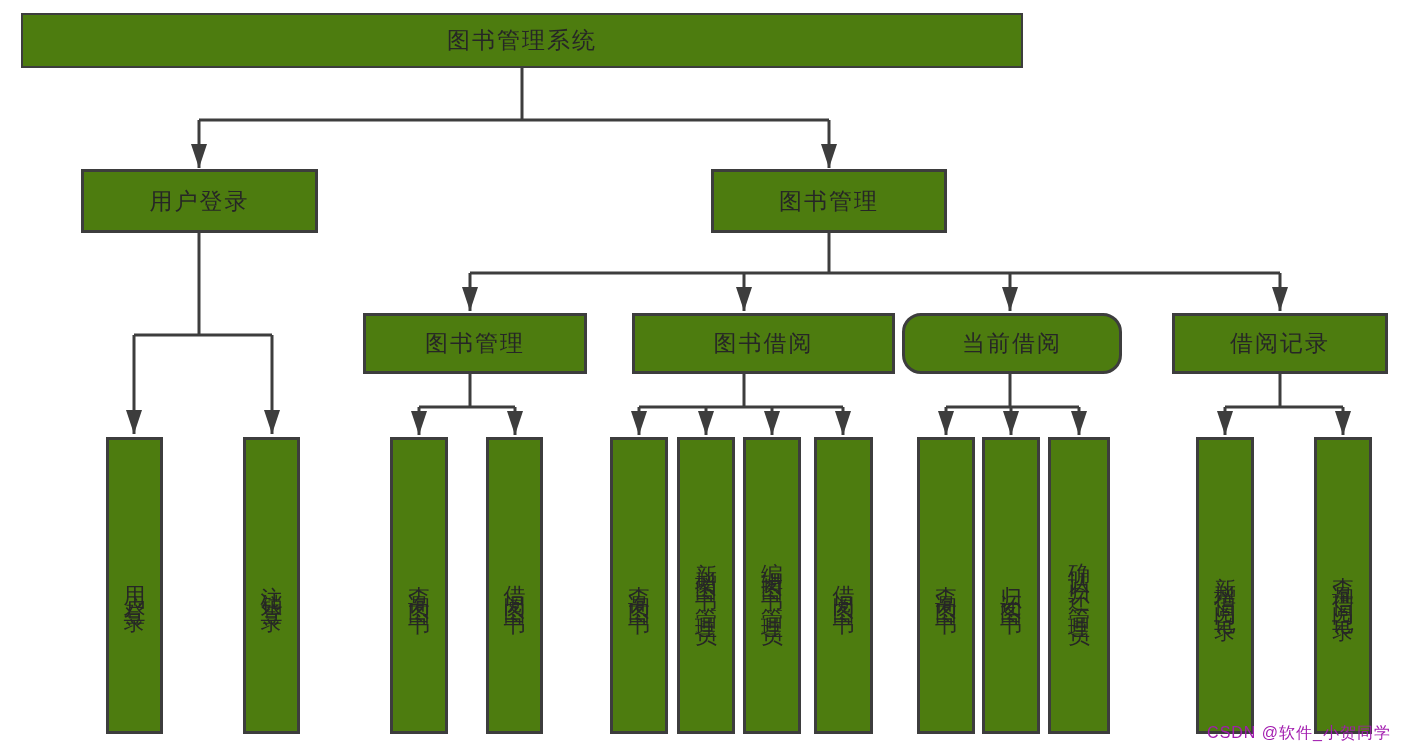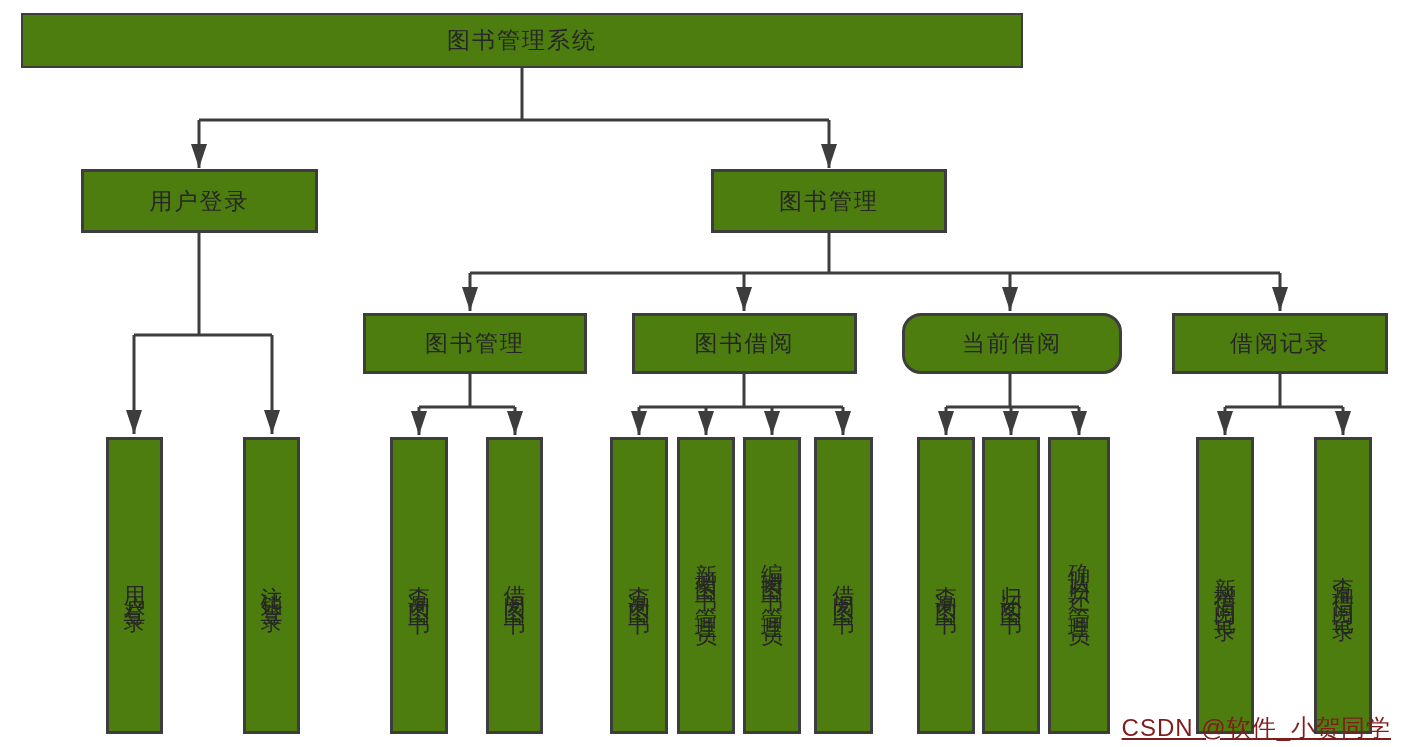--- a/index.html
+++ b/index.html
@@ -41,26 +41,25 @@
     font-size: 22px;
     letter-spacing: 9px;
     line-height: 1;
     color: #262626;
     white-space: nowrap;
   }
   .watermark {
     position: absolute;
     right: 14px;
     bottom: 3px;
-    font-size: 24px;
+    font-size: 16px;
     letter-spacing: 1px;
-    color: #7f1d1d;
+    color: #a21caf;
     z-index: 5;
     white-space: nowrap;
-    text-decoration: underline;
   }
 </style>
 </head>
 <body>
 
 <div class="stage">
 
   <svg class="connectors" viewBox="0 0 1405 747" xmlns="http://www.w3.org/2000/svg">
     <defs>
       <marker id="ah" markerUnits="userSpaceOnUse" markerWidth="26" markerHeight="20" refX="24" refY="9" orient="auto">
@@ -118,21 +117,21 @@
   <div class="node" style="left:81px; top:169px; width:237px; height:64px;">
     <span class="hlabel">用户登录</span>
   </div>
   <div class="node" style="left:711px; top:169px; width:236px; height:64px;">
     <span class="hlabel">图书管理</span>
   </div>
 
   <div class="node" style="left:363px; top:313px; width:224px; height:61px;">
     <span class="hlabel">图书管理</span>
   </div>
-  <div class="node" style="left:632px; top:313px; width:225px; height:61px;">
+  <div class="node" style="left:632px; top:313px; width:263px; height:61px;">
     <span class="hlabel">图书借阅</span>
   </div>
   <div class="node" style="left:902px; top:313px; width:220px; height:61px;border-radius:19px;">
     <span class="hlabel">当前借阅</span>
   </div>
   <div class="node" style="left:1172px; top:313px; width:216px; height:61px;">
     <span class="hlabel">借阅记录</span>
   </div>
 
   <div class="node" style="left:106px; top:437px; width:57px; height:297px;">

